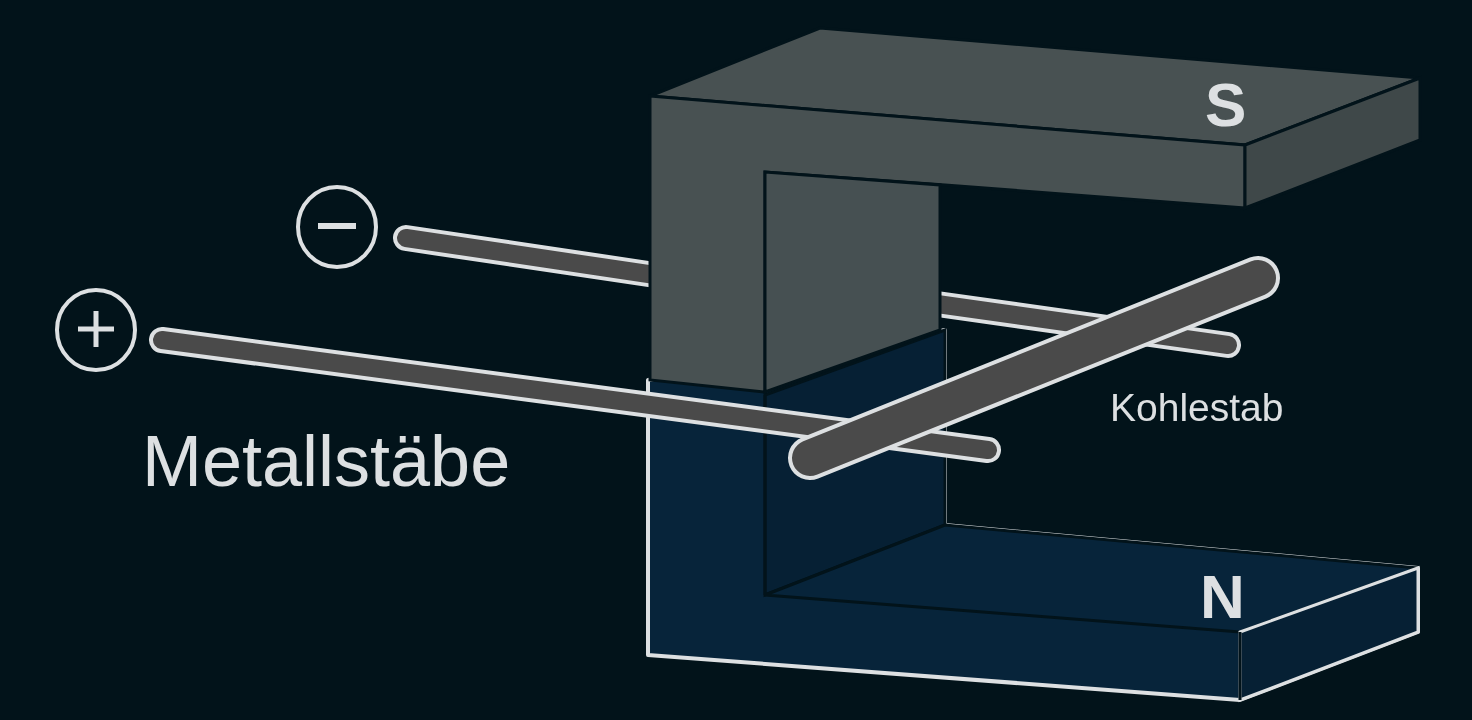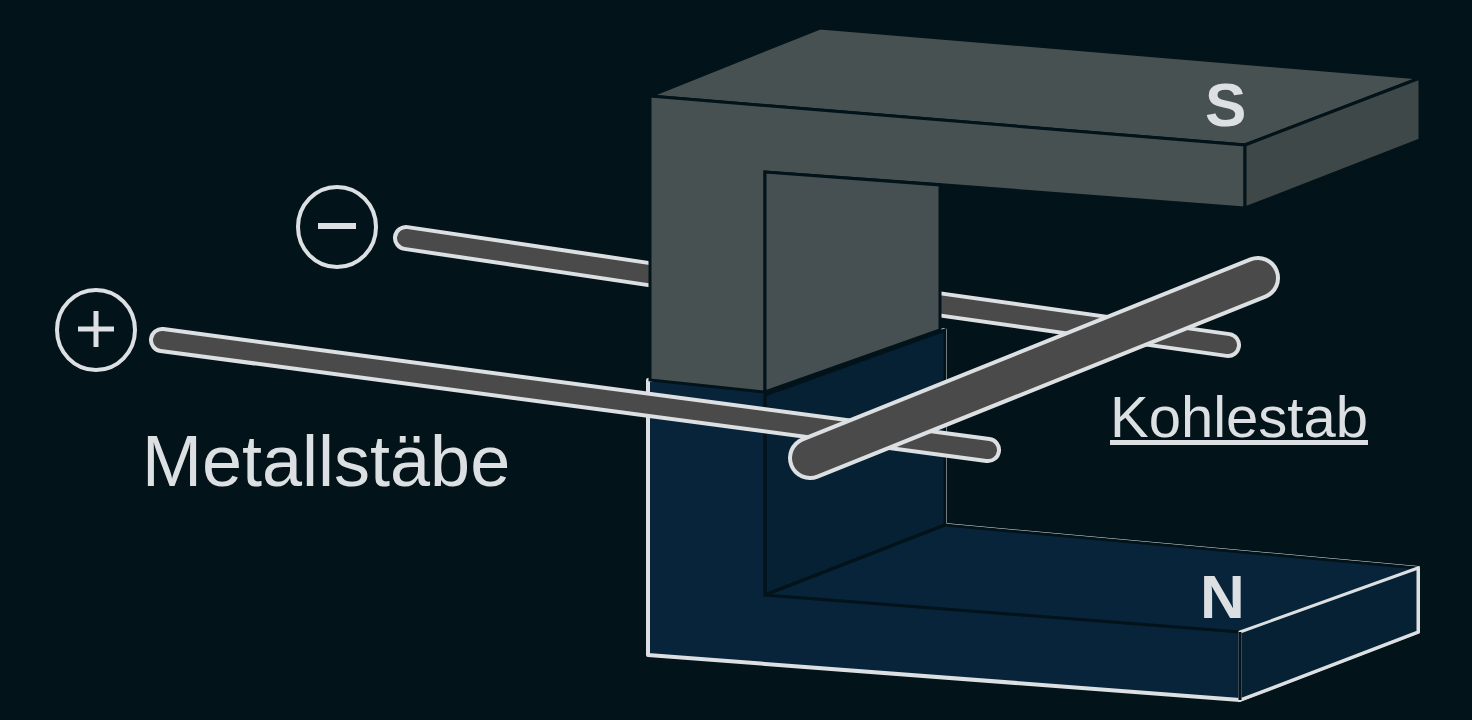--- a/index.html
+++ b/index.html
@@ -30,22 +30,21 @@
       line-height: 1;
     }
     .label-metall {
       left: 142px;
       top: 425px;
       font-size: 72px;
     }
     .label-kohle {
       left: 1110px;
       top: 388px;
-      font-size: 58px;
-      text-decoration: underline;
+      font-size: 39px;
     }
     .pole {
       position: absolute;
       font-family: "Liberation Sans", sans-serif;
       font-weight: bold;
       color: #dde0e2;
       font-size: 62px;
       line-height: 1;
     }
     .pole-s { left: 1205px; top: 74px; }

